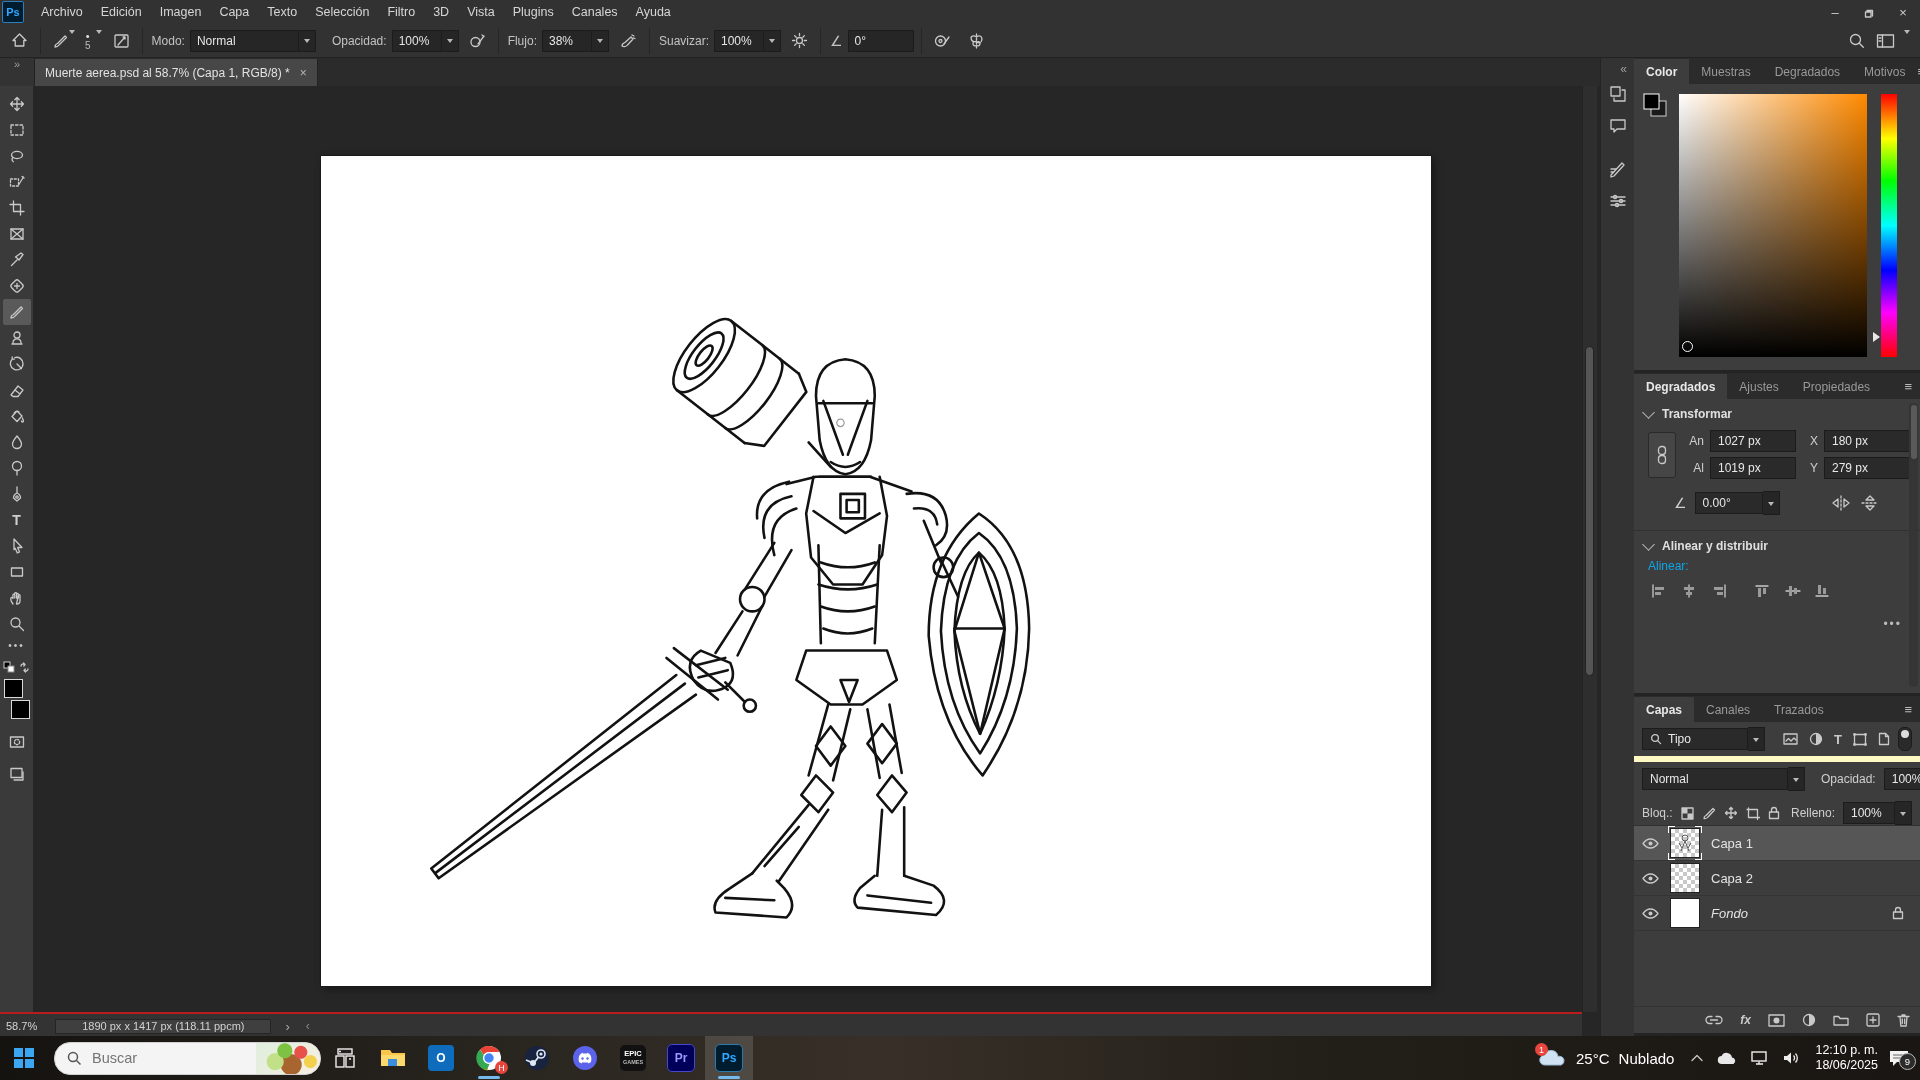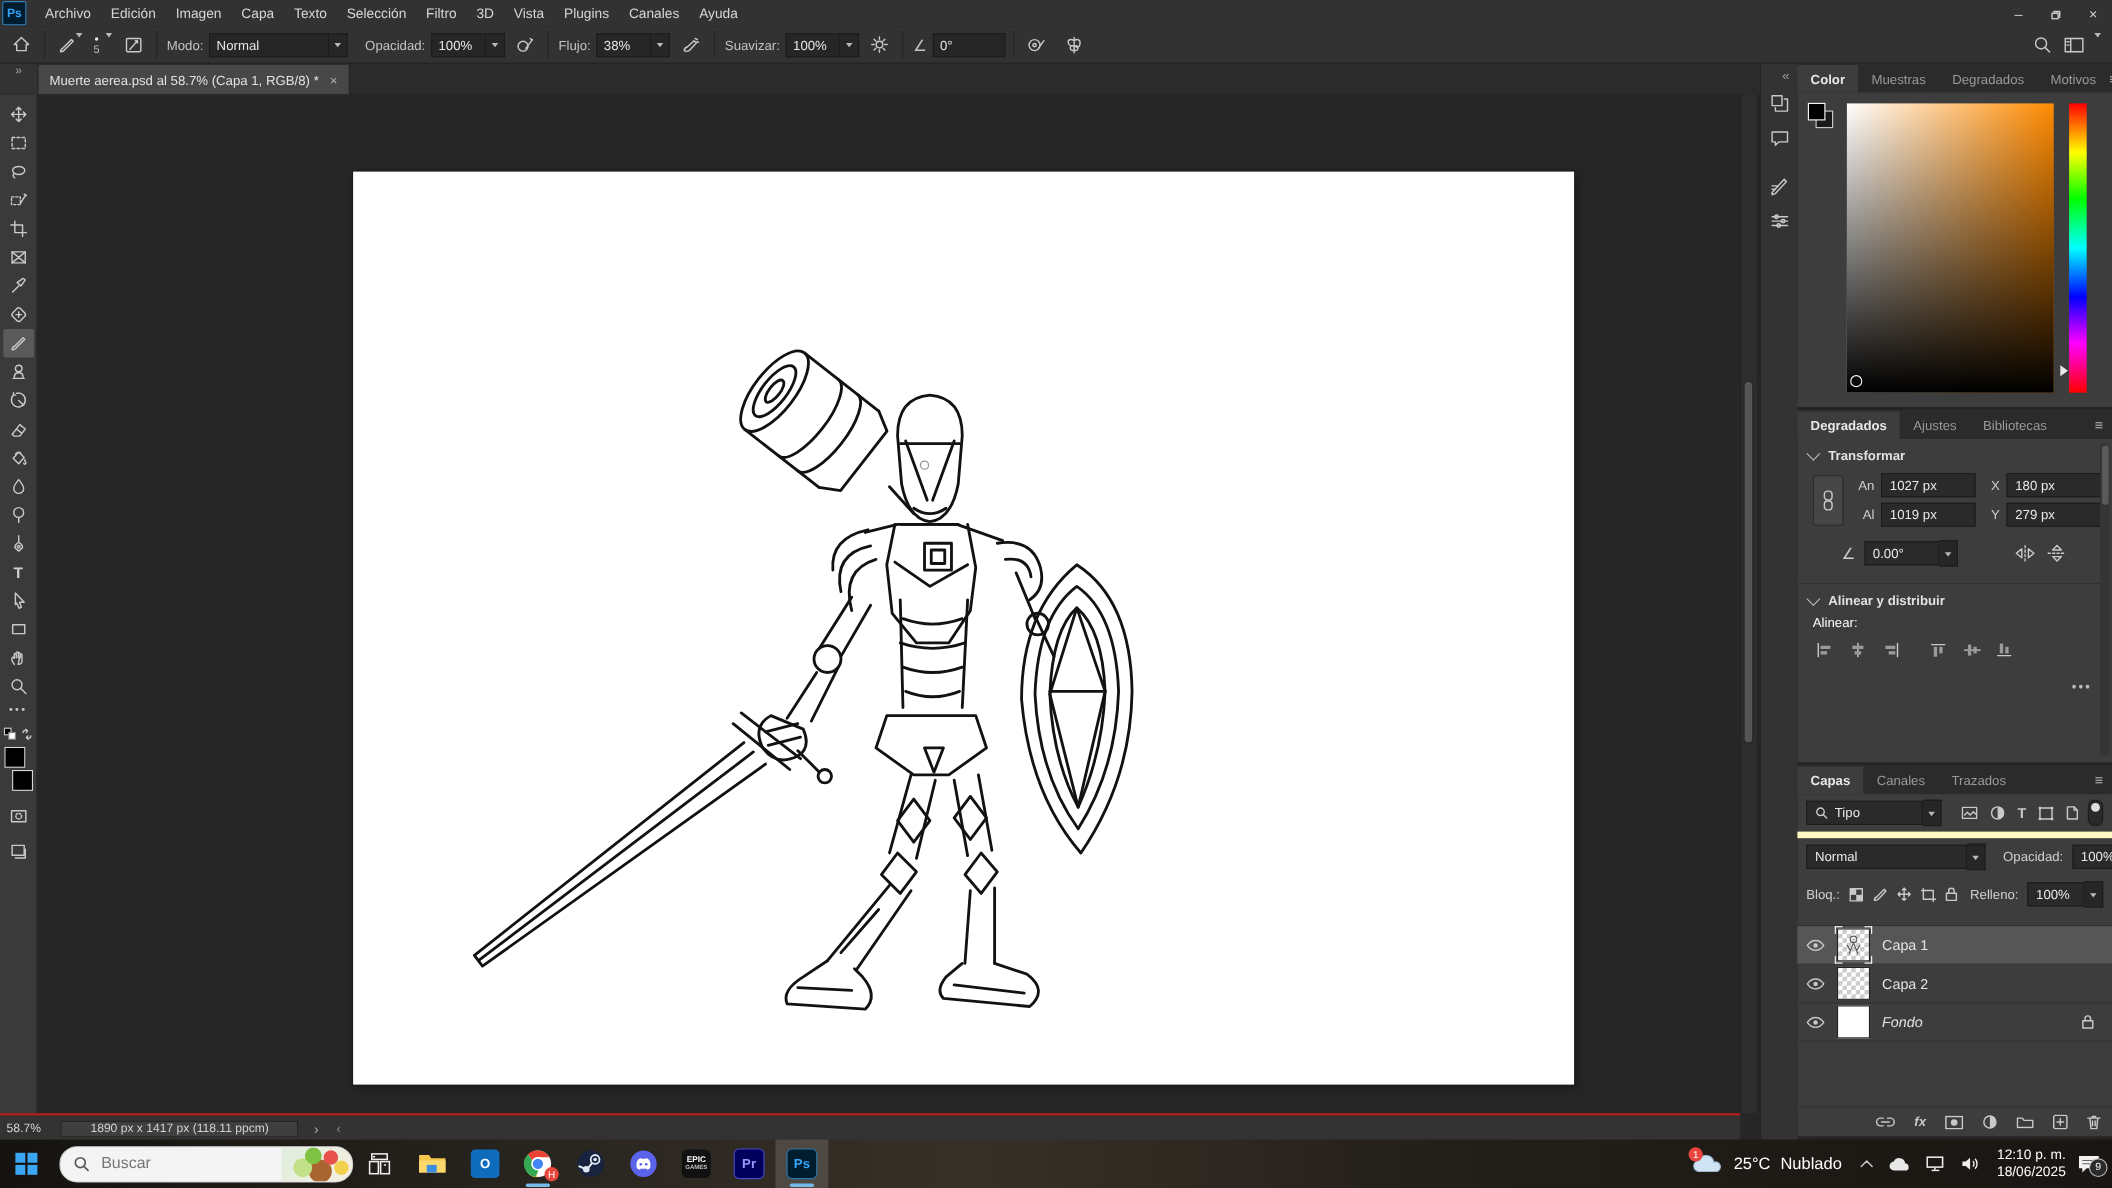--- a/index.html
+++ b/index.html
@@ -512,21 +512,21 @@
       </div>
       <div id="huebar">
         <div style="position:absolute;left:-8px;top:238px;width:0;height:0;border:5px solid transparent;border-left:7px solid #e8e8e8"></div>
       </div>
     </div>
 
     <div class="pgroup" style="height:320px">
       <div class="ptabs">
         <div class="ptab on">Degradados</div>
         <div class="ptab">Ajustes</div>
-        <div class="ptab">Bibliotecas</div>
+        <div class="ptab">Propiedades</div>
         <div class="ham">≡</div>
       </div>
       <div class="sechead">
         <span class="exp"></span>
         <span>Transformar</span>
       </div>
       <div class="lrow2" style="padding-left:14px">
         <div style="width:26px;height:44px;border:1px solid #2a2a2a;background:#464646;border-radius:3px;display:flex;align-items:center;justify-content:center">
           <svg width="12" height="20">
               <rect class="ic" x="2.5" y="1.5" width="7" height="8" rx="3"></rect>
@@ -562,21 +562,21 @@
         <svg width="20" height="18">
             <path class="ic" d="M2 9h16" stroke-dasharray="2 2"></path>
             <path class="ic" d="M6 6l4-4 4 4zM6 12l4 4 4-4z" fill="#c9c9c9"></path>
           </svg>
       </div>
       <div style="border-top:1px solid #313131;margin-top:10px"></div>
       <div class="sechead">
         <span class="exp"></span>
         <span>Alinear y distribuir</span>
       </div>
-      <div style="padding:2px 14px;color:#ffffff">Alinear:</div>
+      <div style="padding:2px 14px;color:#0ea5e9">Alinear:</div>
       <div class="row" style="padding:8px 14px">
         <div class="alico">
             <svg width="16" height="14">
               <path class="ic" d="M2 1v12"></path>
               <rect x="4" y="3" width="9" height="3" fill="#9a9a9a"></rect>
               <rect x="4" y="8" width="6" height="3" fill="#9a9a9a"></rect>
             </svg>
           </div>
         <div class="alico">
             <svg width="16" height="14">
@@ -669,21 +669,21 @@
         <div class="row">
           <div class="pfield" style="width:130px">Normal</div>
           <div class="cd" style="height:22px"></div>
         </div>
         <span style="margin-left:8px">Opacidad:</span>
         <div class="row">
           <div class="pfield" style="width:36px">100%</div>
 
         </div>
       </div>
-      <div class="lrow2" style="border-bottom:1px solid #313131;padding-bottom:16px">
+      <div class="lrow2" style="border-bottom:1px solid #313131;padding-bottom:0">
         <span>Bloq.:</span>
         <svg width="13" height="13">
             <rect x="1" y="1" width="5.5" height="5.5" fill="#c9c9c9"></rect>
             <rect x="6.5" y="6.5" width="5.5" height="5.5" fill="#c9c9c9"></rect>
             <rect class="ic" x="1" y="1" width="11" height="11"></rect>
           </svg>
         <svg width="14" height="14">
             <path class="ic" d="M2 12.5c0-1.8.8-2.6 2-3L11 2.5l1.5 1.5-6.5 7c-.8 1.2-1.8 1.7-4 1.5z"></path>
           </svg>
         <svg width="14" height="14">

